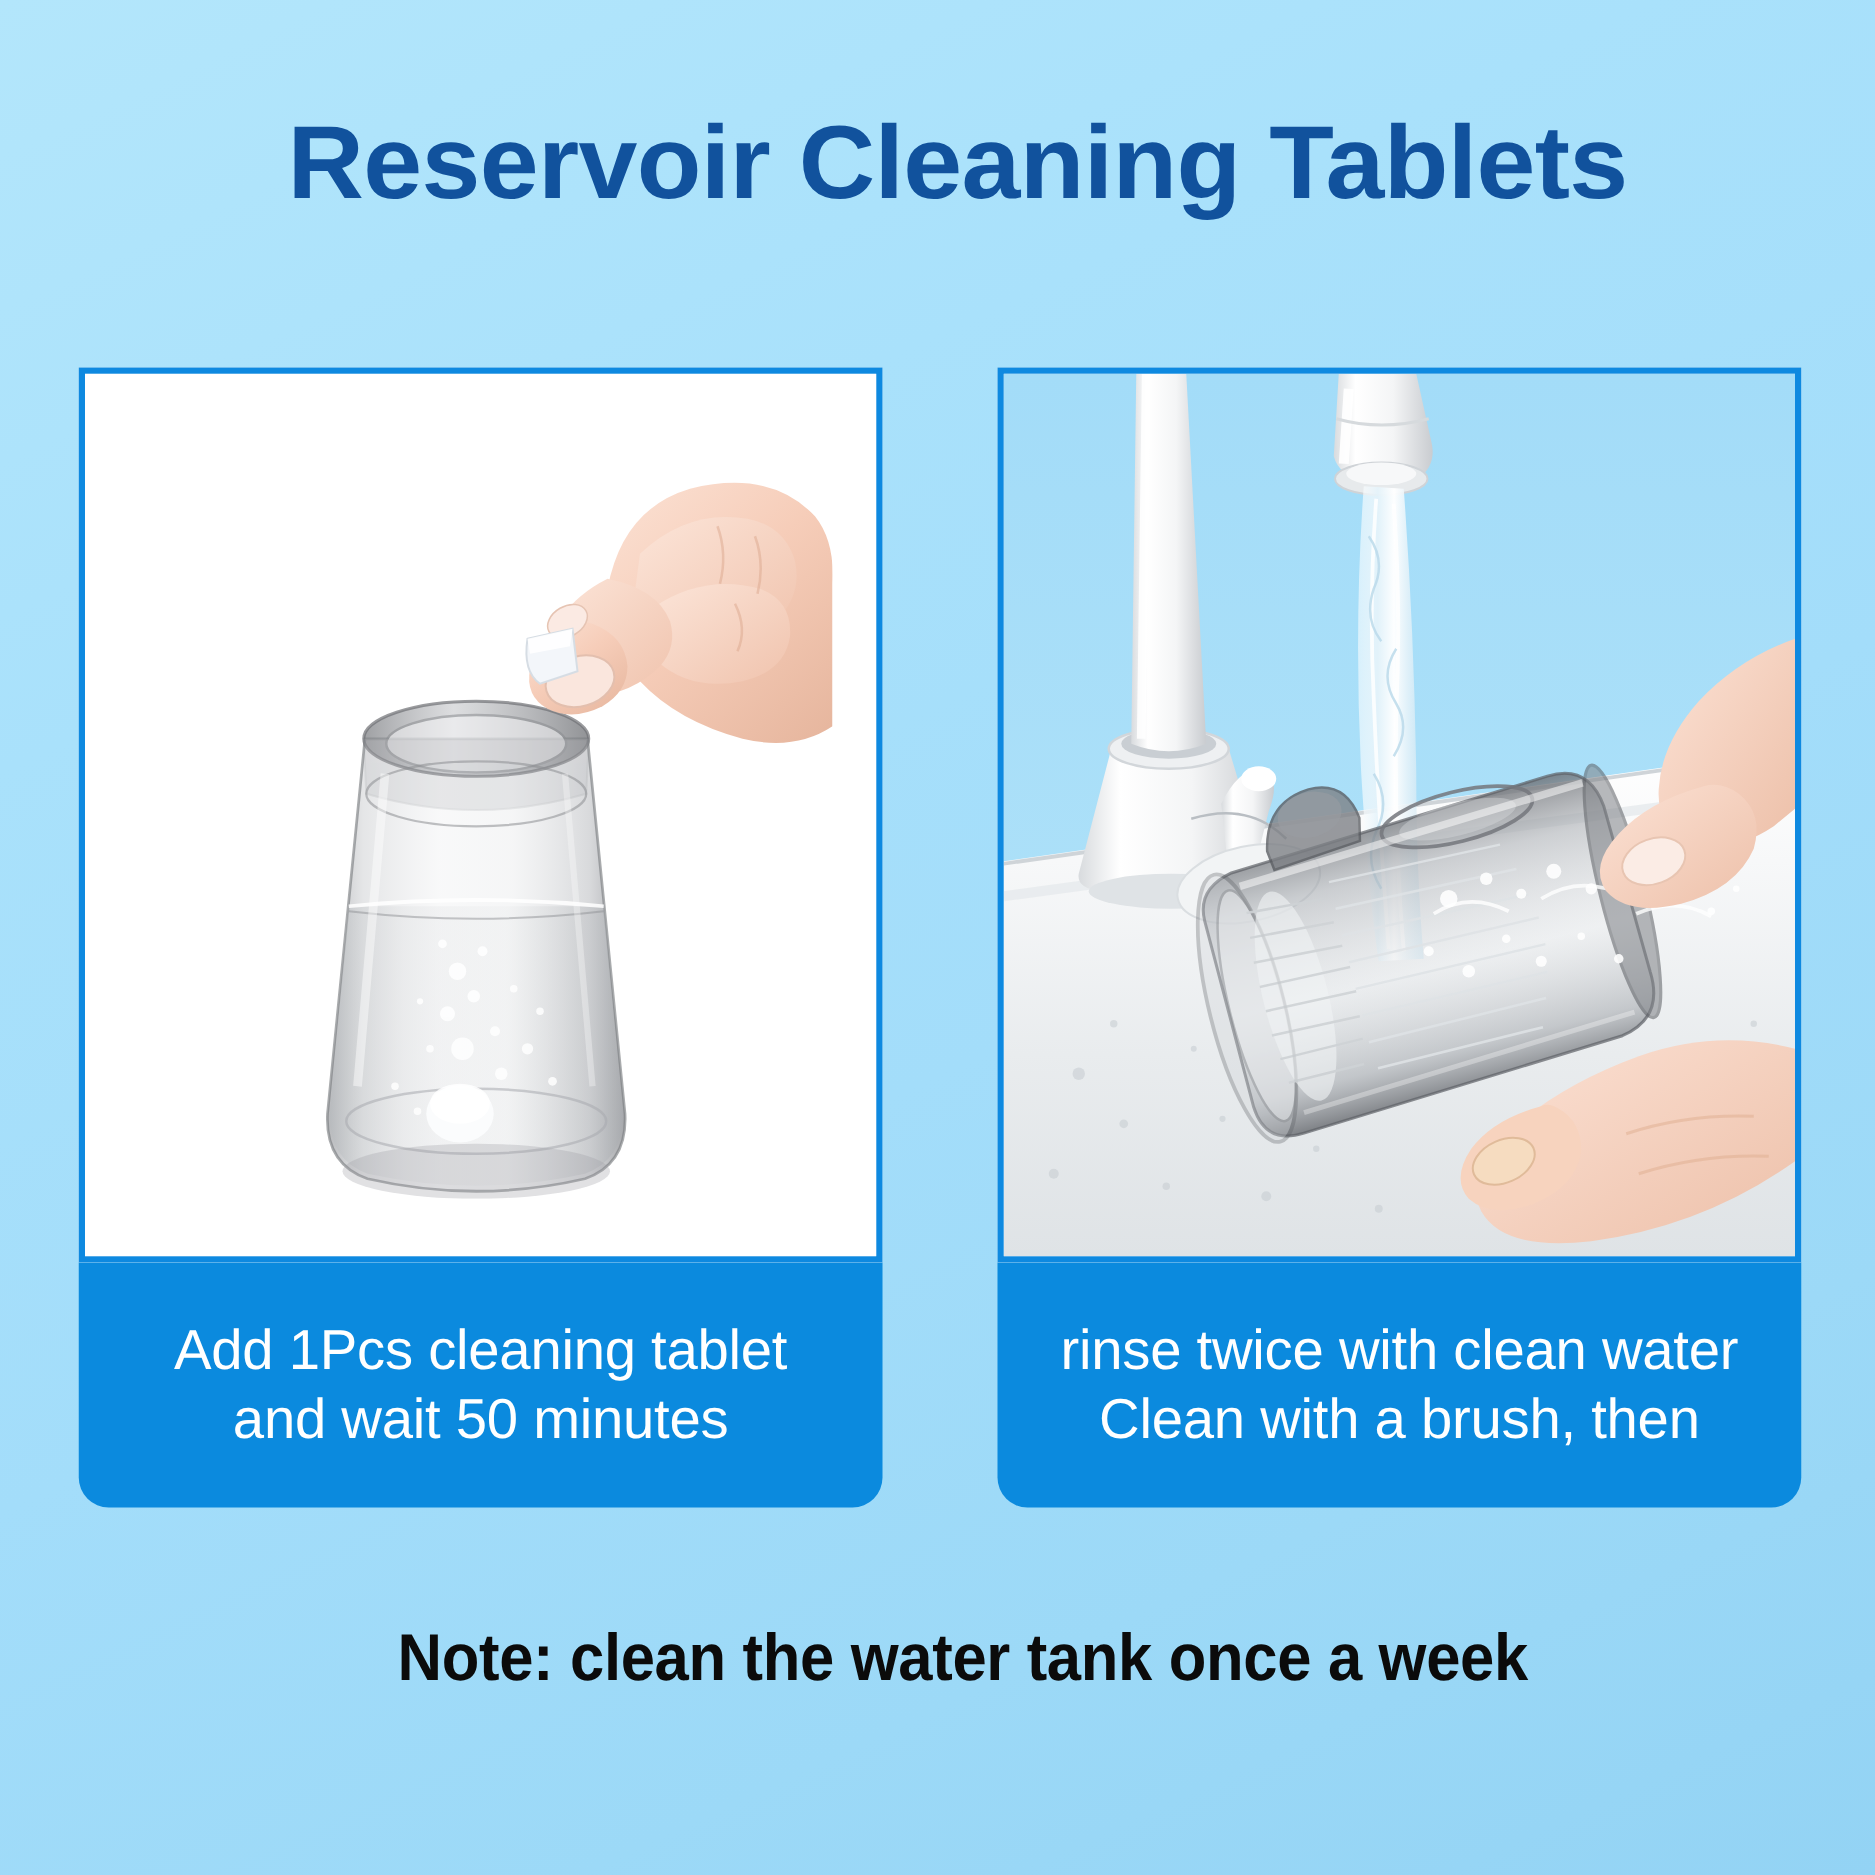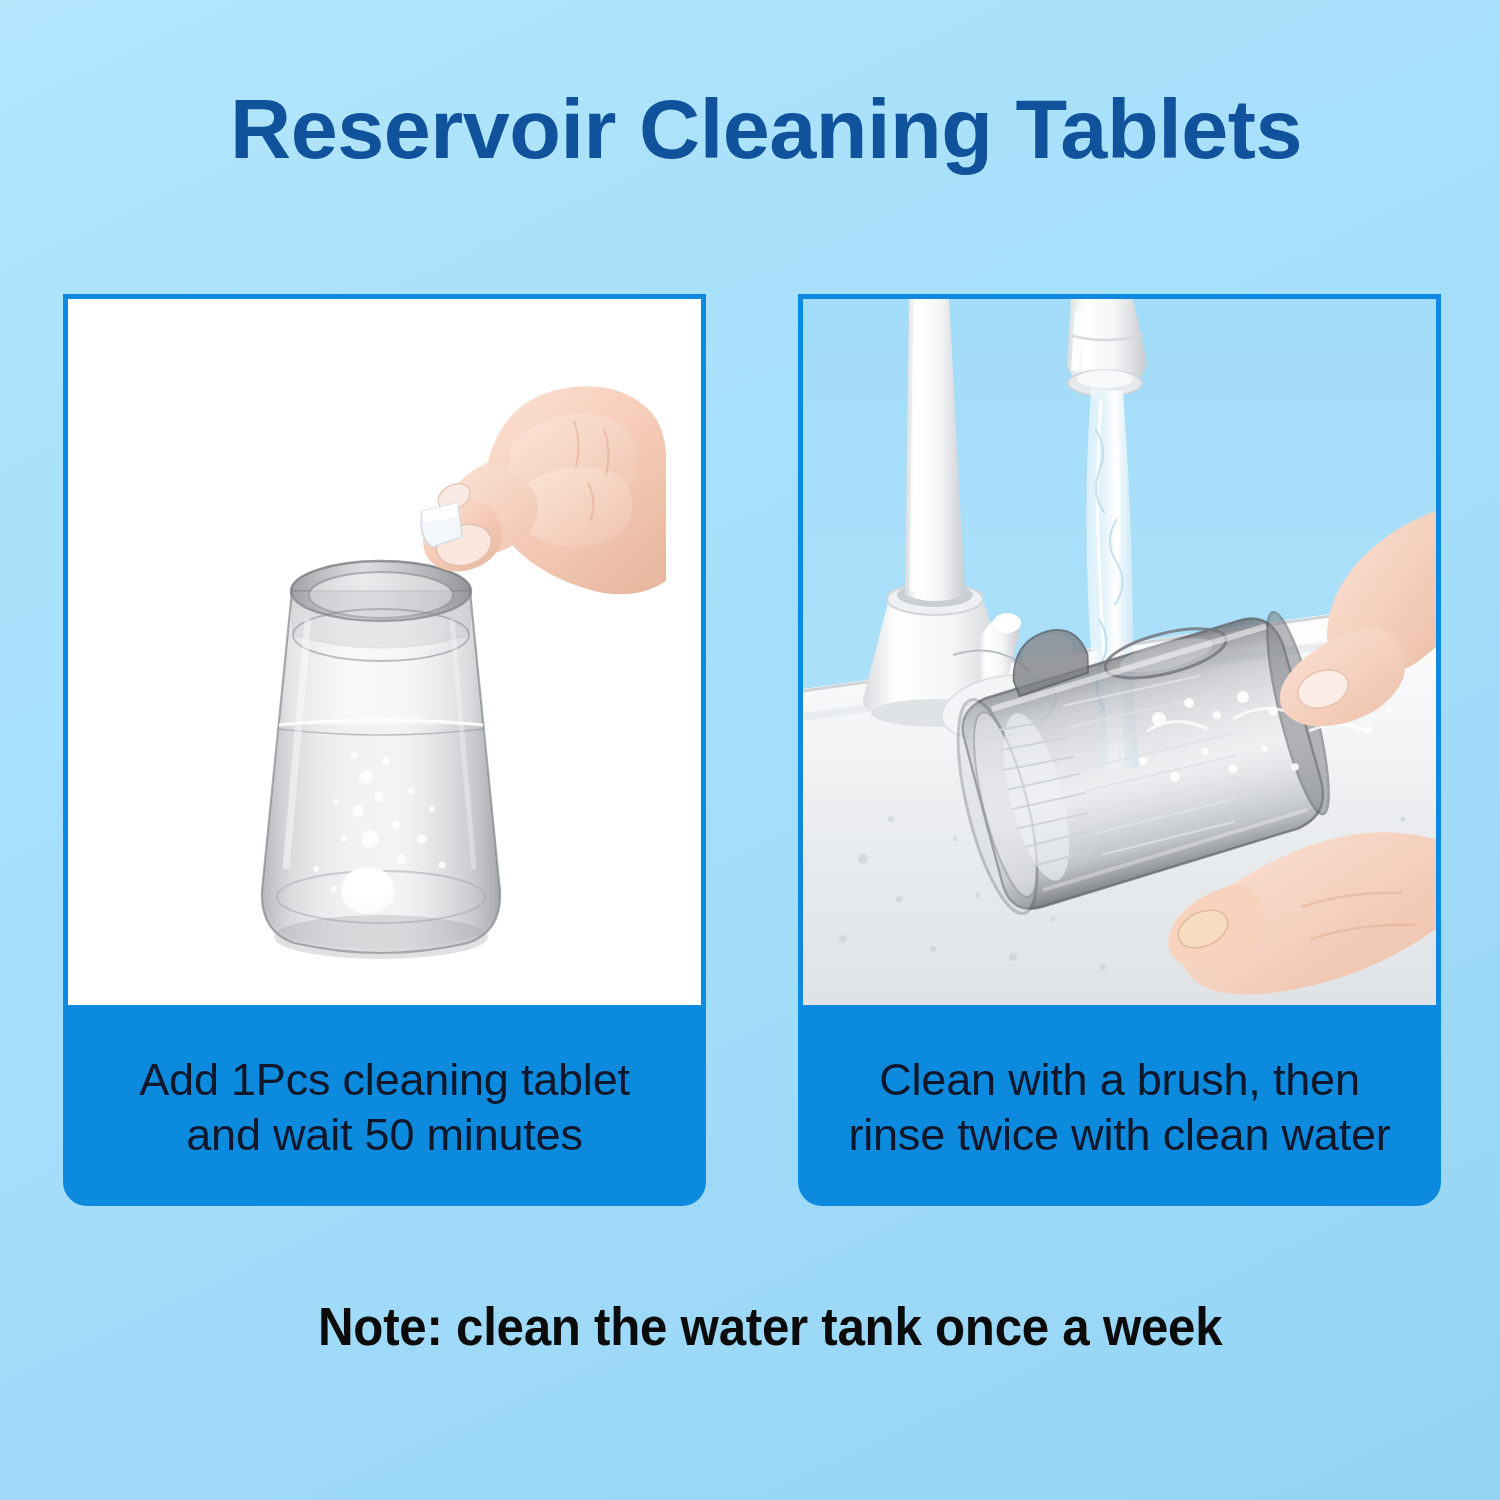--- a/index.html
+++ b/index.html
@@ -66,21 +66,21 @@
     background: #0b8ade;
     border-bottom-left-radius: 24px;
     border-bottom-right-radius: 24px;
     display: flex;
     align-items: center;
     justify-content: center;
     text-align: center;
     padding: 0 14px;
   }
   .caption-text {
-    color: #0f172a;
+    color: #ffffff;
     font-size: 45px;
     line-height: 1.22;
     font-weight: normal;
     letter-spacing: -0.2px;
   }
   .caption-line { display: block; }
 
   
   .note-wrap {
     position: absolute;
@@ -413,22 +413,22 @@
           <g stroke="#e0b194" stroke-opacity="0.55" stroke-width="2.4" fill="none">
             <path d="M498 608 Q546 592 600 594"></path>
             <path d="M508 640 Q558 624 612 626"></path>
           </g>
         </svg>
       </div>
     </div>
 
     <div class="caption">
       <div class="caption-text">
+        <span class="caption-line">rinse twice with clean water</span>
         <span class="caption-line">Clean with a brush, then</span>
-        <span class="caption-line">rinse twice with clean water</span>
       </div>
     </div>
   </div>
 
 </div>
 
 <div class="note-wrap">
   <span class="note-text">Note: clean the water tank once a week</span>
 </div>
 

